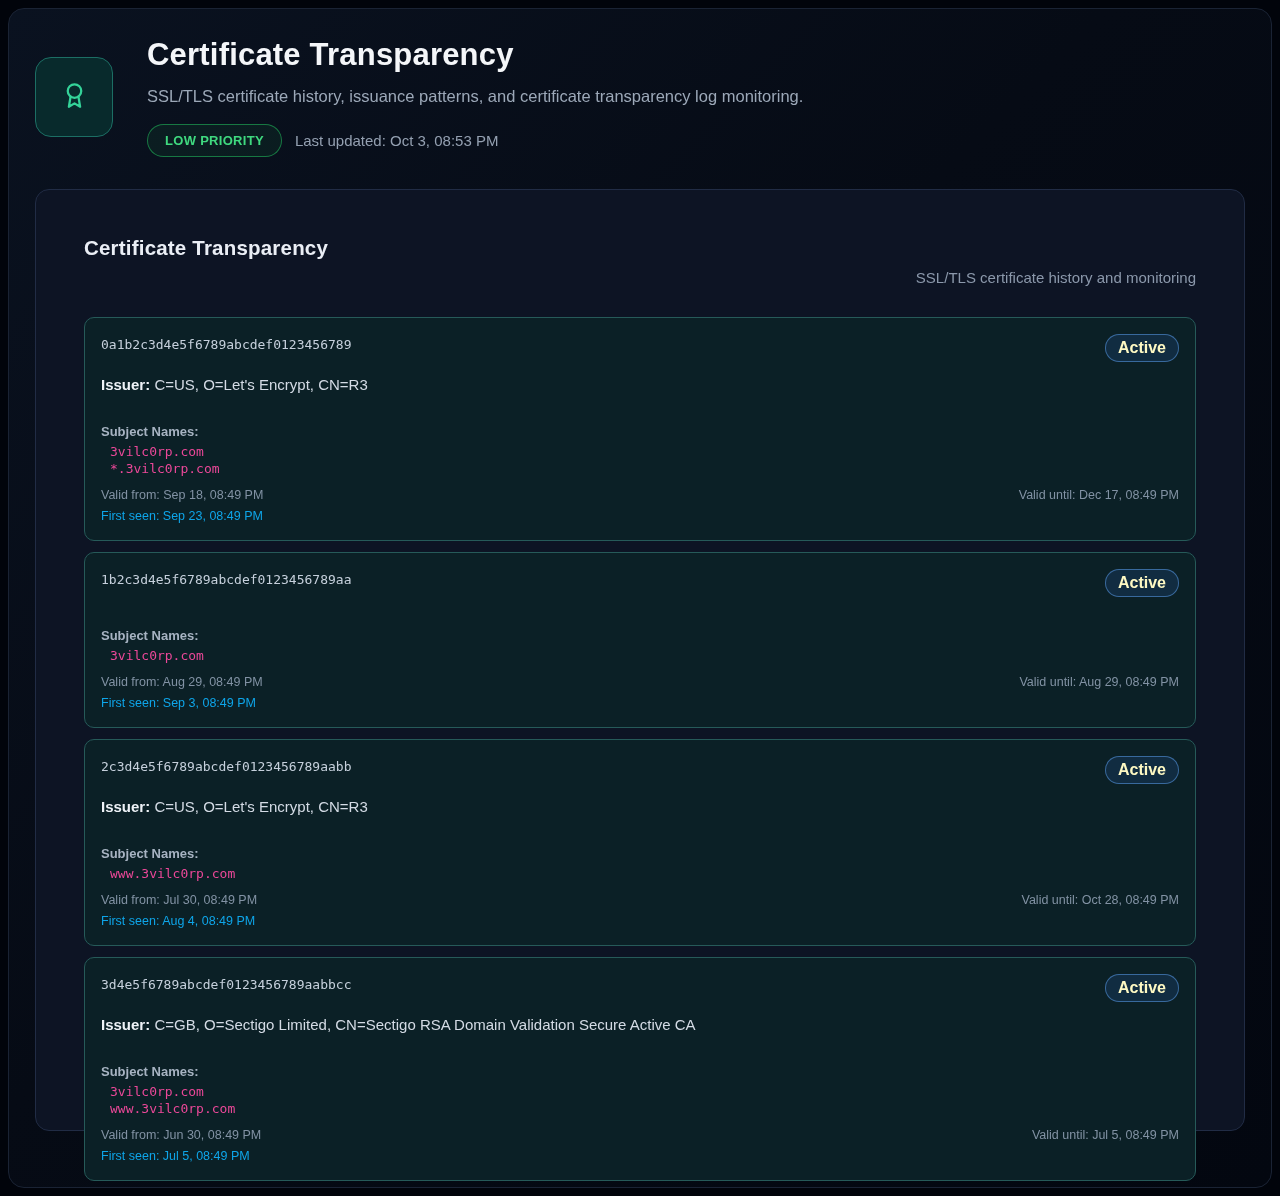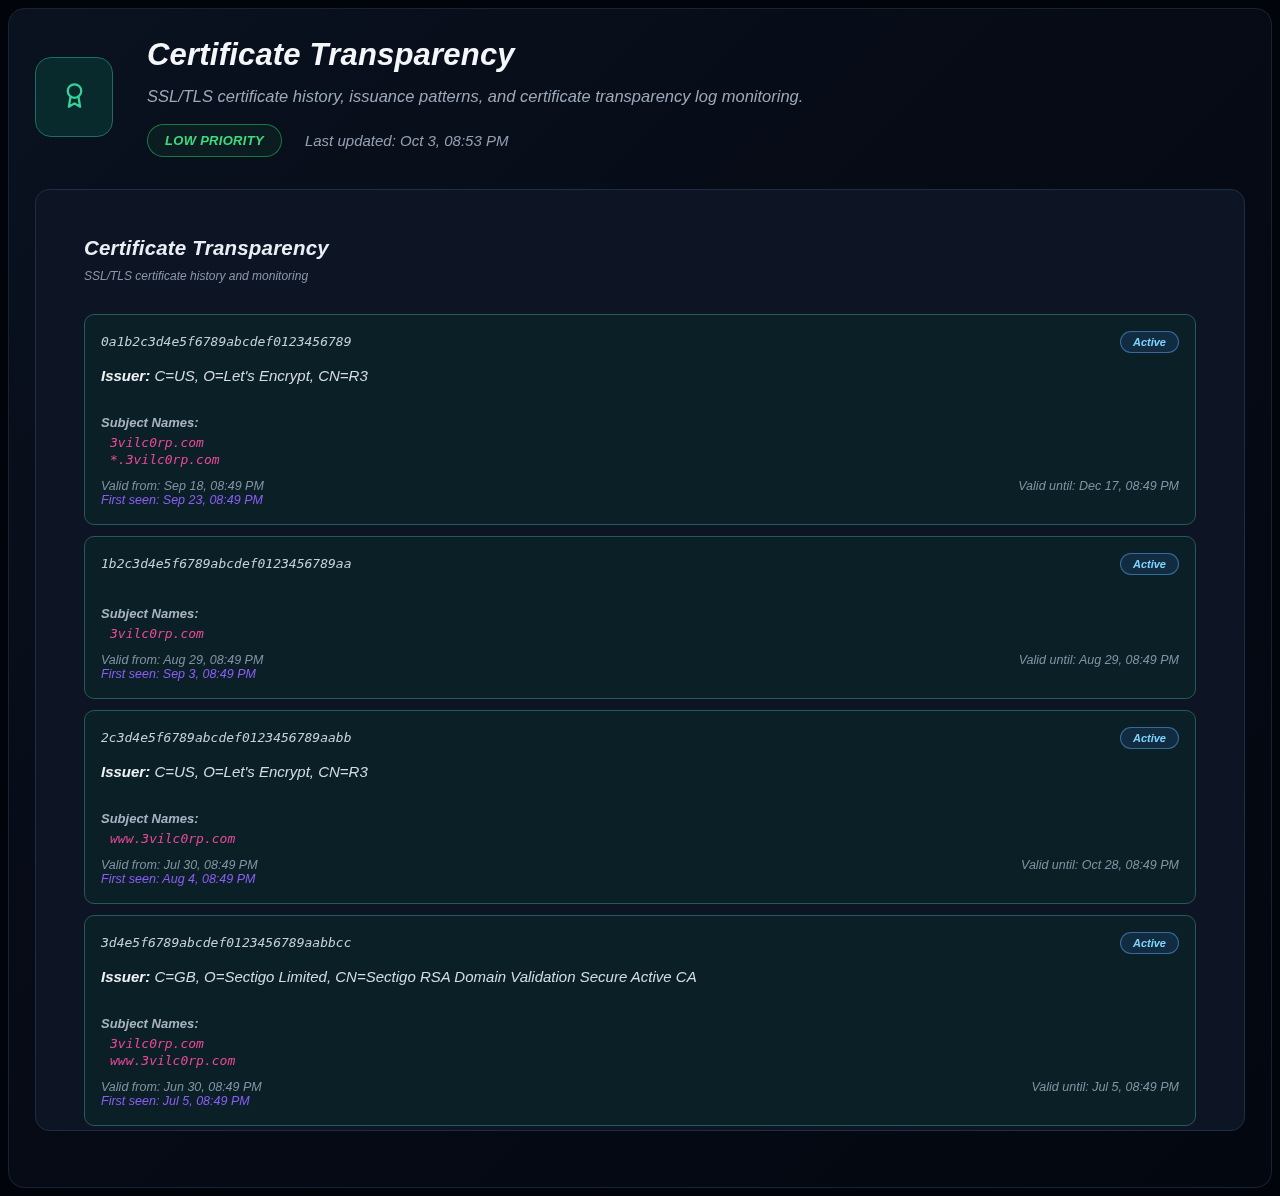--- a/index.html
+++ b/index.html
@@ -9,21 +9,20 @@
     font-family: "Liberation Sans", sans-serif;
     color: #e7ecf3;
   }
   .app-shell {
     position: absolute;
     inset: 8px;
     border-radius: 16px;
     border: 1px solid #1a2334;
     background: linear-gradient(135deg, #0a1220 0%, #060b15 45%, #030710 100%);
     padding: 28px 26px 36px 26px;
-    font-style: italic;
   }
   
   .page-header { display: flex; align-items: center; gap: 34px; }
   .icon-tile {
     width: 78px; height: 80px;
     border-radius: 16px;
     background: #082a2c;
     border: 1.5px solid #1c6e64;
     display: flex; align-items: center; justify-content: center;
     flex: 0 0 auto;
@@ -35,21 +34,21 @@
     letter-spacing: 0.2px;
   }
   .header-text .page-subtitle {
     margin-top: 9px;
     font-size: 16.5px;
     line-height: 28px;
     color: #9ca8b8;
     max-width: 700px;
     text-align: center;
   }
-  .meta-row { display: flex; align-items: center; gap: 23px; margin-top: 14px; }
+  .meta-row { display: flex; align-items: center; gap: 13px; margin-top: 14px; }
   .priority-badge {
     display: inline-block;
     padding: 8px 17px;
     border-radius: 999px;
     background: rgba(34,197,94,0.08);
     border: 1px solid rgba(34,197,94,0.55);
     color: #3fd97f;
     font-size: 13px;
     font-weight: bold;
     letter-spacing: 0.3px;
@@ -59,42 +58,42 @@
   
   .panel {
     margin-top: 32px;
     border-radius: 14px;
     background: #0d1424;
     border: 1px solid #212c45;
     padding: 46px 48px 48px 48px;
     height: 942px;
   }
   .panel-title { font-size: 20.5px; font-weight: bold; color: #eaeef5; letter-spacing: 0.2px; }
-  .panel-subtitle { margin-top: 9px; font-size: 12px; color: #8b98ab; }
+  .panel-subtitle { margin-top: 9px; font-size: 15px; color: #8b98ab; text-align: right; }
 
   .cert-list { margin-top: 31px; display: flex; flex-direction: column; gap: 11px; }
 
   
   .cert-card {
     border-radius: 10px;
     background: #0b2026;
     border: 1px solid #265a59;
     padding: 16px 16px 17px 16px;
   }
   .cert-top { display: flex; justify-content: space-between; align-items: flex-start; }
   .fingerprint {
     font-family: "DejaVu Sans Mono", monospace;
     font-size: 13px;
     color: #c6d0dc;
     padding-top: 3px;
   }
   .status-badge {
-    font-size: 11px;
+    font-size: 16px;
     font-weight: bold;
-    color: #7dd3fc;
+    color: #fef9c3;
     background: rgba(59,130,246,0.13);
     border: 1px solid rgba(96,165,250,0.5);
     padding: 4px 12px;
     border-radius: 999px;
   }
   .issuer-line { margin-top: 14px; font-size: 15px; color: #d4dbe5; }
   .issuer-line strong { color: #eef2f7; font-weight: bold; }
   .subject-label { margin-top: 31px; font-size: 13px; font-weight: bold; color: #a7b3c2; }
   .subject-names { margin-top: 5px; padding-left: 9px; }
   .subject-name {
@@ -102,21 +101,21 @@
     font-size: 13px;
     color: #ec4899;
     line-height: 16px;
     margin-bottom: 1px;
   }
   .dates-row {
     margin-top: 11px;
     display: flex; justify-content: space-between;
     font-size: 12.5px; color: #8292a4;
   }
-  .first-seen { font-size: 12.5px; color: #8b5cf6; }
+  .first-seen { margin-top: 7px; font-size: 12.5px; color: #0ea5e9; }
 </style>
 </head>
 <body>
 
 <div class="app-shell">
 
   <header class="page-header">
     <div class="icon-tile">
       <span>
         <svg viewBox="0 0 24 24" width="27" height="27" fill="none" stroke="#34d399" stroke-width="2" stroke-linecap="round" stroke-linejoin="round">

